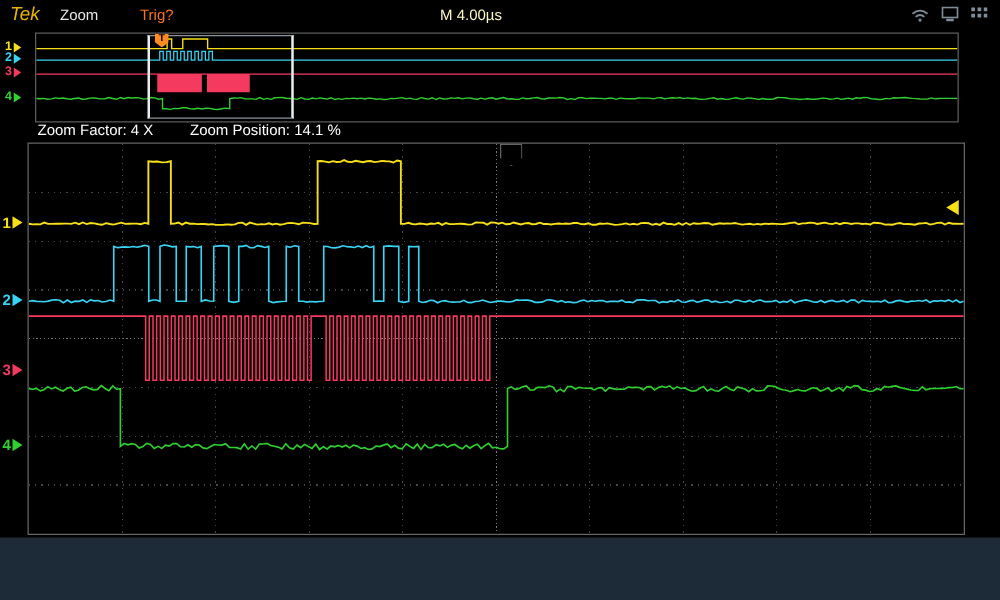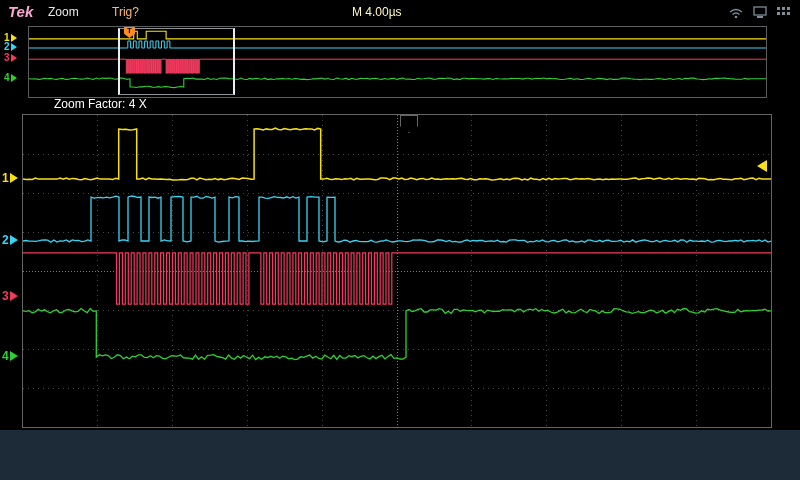--- a/index.html
+++ b/index.html
@@ -1,35 +1,35 @@
 <!DOCTYPE html>
 <html><head>
 <meta charset="utf-8">
 <style>
   html,body{margin:0;padding:0;background:#000;}
   .screen{position:relative;width:800px;height:480px;background:#000;overflow:hidden;
           font-family:"Liberation Sans",sans-serif;color:#e8e8e8;}
   
   .topbar{position:absolute;left:0;top:0;width:800px;height:24px;background:#000;}
-  .logo{position:absolute;left:8px;top:3px;font-size:15px;font-weight:bold;font-style:italic;color:#f9a8d4;}
+  .logo{position:absolute;left:8px;top:3px;font-size:15px;font-weight:normal;font-style:italic;color:#eab308;}
   .acq{position:absolute;left:48px;top:5px;font-size:12px;color:#e8e8e8;}
-  .trigq{position:absolute;left:112px;top:5px;font-size:12px;color:#fdba74;}
+  .trigq{position:absolute;left:112px;top:5px;font-size:12px;color:#f97316;}
   .timebase{position:absolute;left:352px;top:5px;font-size:12px;color:#fef9c3;}
   .topicon{position:absolute;top:5px;}
   
   .overview{position:absolute;left:28px;top:26px;width:737px;height:70px;background:#000;border:1px solid #5d5d5d;}
   .zbracket{position:absolute;left:118px;top:28px;width:113px;height:65px;
             border:1px solid #8b9398;border-left:2px solid #e8eef2;border-right:2px solid #e8eef2;background:transparent;}
   .tflag{position:absolute;background:#ff8b1e;color:#000;font-weight:bold;text-align:center;
          clip-path:polygon(0 0,100% 0,100% 62%,50% 100%,0 62%);}
   .tflag.ov{left:124px;top:27px;width:11px;height:11px;font-size:8px;line-height:8px;}
   .tflag.main{left:400px;top:115px;width:16px;height:16px;font-size:11px;line-height:11px;}
   
   .zoomrow{position:absolute;left:0;top:97px;width:800px;height:16px;font-size:12px;color:#fff;}
-  .zfactor{position:absolute;left:30px;top:0;margin-left:24px;}
+  .zfactor{position:absolute;left:30px;top:0;}
   .zpos{position:absolute;left:152px;top:0;}
   
   .main{position:absolute;left:22px;top:114px;width:748px;height:312px;background:#000;border:1px solid #666;}
   
   .chmark{position:absolute;display:flex;align-items:center;font-weight:bold;}
   .chmark .tri{width:0;height:0;border-style:solid;border-color:transparent;border-left-color:currentColor;margin-left:1px;}
   .chmark.ovm{font-size:10px;}
   .chmark.ovm .tri{border-width:4px 0 4px 6px;}
   .chmark.mm{font-size:12px;}
   .chmark.mm .tri{border-width:5px 0 5px 8px;}
@@ -97,20 +97,21 @@
       <span>3</span>
       <span class="tri"></span>
     </div>
   <div class="chmark ovm c4" style="left:4px;top:72px;">
       <span>4</span>
       <span class="tri"></span>
     </div>
 
   <div class="zoomrow">
     <span class="zfactor">Zoom Factor: 4 X</span>
+    <span class="zpos">Zoom Position: 14.1 %</span>
   </div>
 
   <div class="main">
     <svg id="main-svg" viewBox="0 0 748 312" width="748" height="312">
         <line x1="74.8" y1="0" x2="74.8" y2="312" stroke="#464646" stroke-width="1" stroke-dasharray="1,4" shape-rendering="crispEdges"></line>
         <line x1="149.6" y1="0" x2="149.6" y2="312" stroke="#464646" stroke-width="1" stroke-dasharray="1,4" shape-rendering="crispEdges"></line>
         <line x1="224.4" y1="0" x2="224.4" y2="312" stroke="#464646" stroke-width="1" stroke-dasharray="1,4" shape-rendering="crispEdges"></line>
         <line x1="299.2" y1="0" x2="299.2" y2="312" stroke="#464646" stroke-width="1" stroke-dasharray="1,4" shape-rendering="crispEdges"></line>
         <line x1="374" y1="0" x2="374" y2="312" stroke="#7a7a7a" stroke-width="1" stroke-dasharray="1,2" shape-rendering="crispEdges"></line>
         <line x1="448.8" y1="0" x2="448.8" y2="312" stroke="#464646" stroke-width="1" stroke-dasharray="1,4" shape-rendering="crispEdges"></line>

